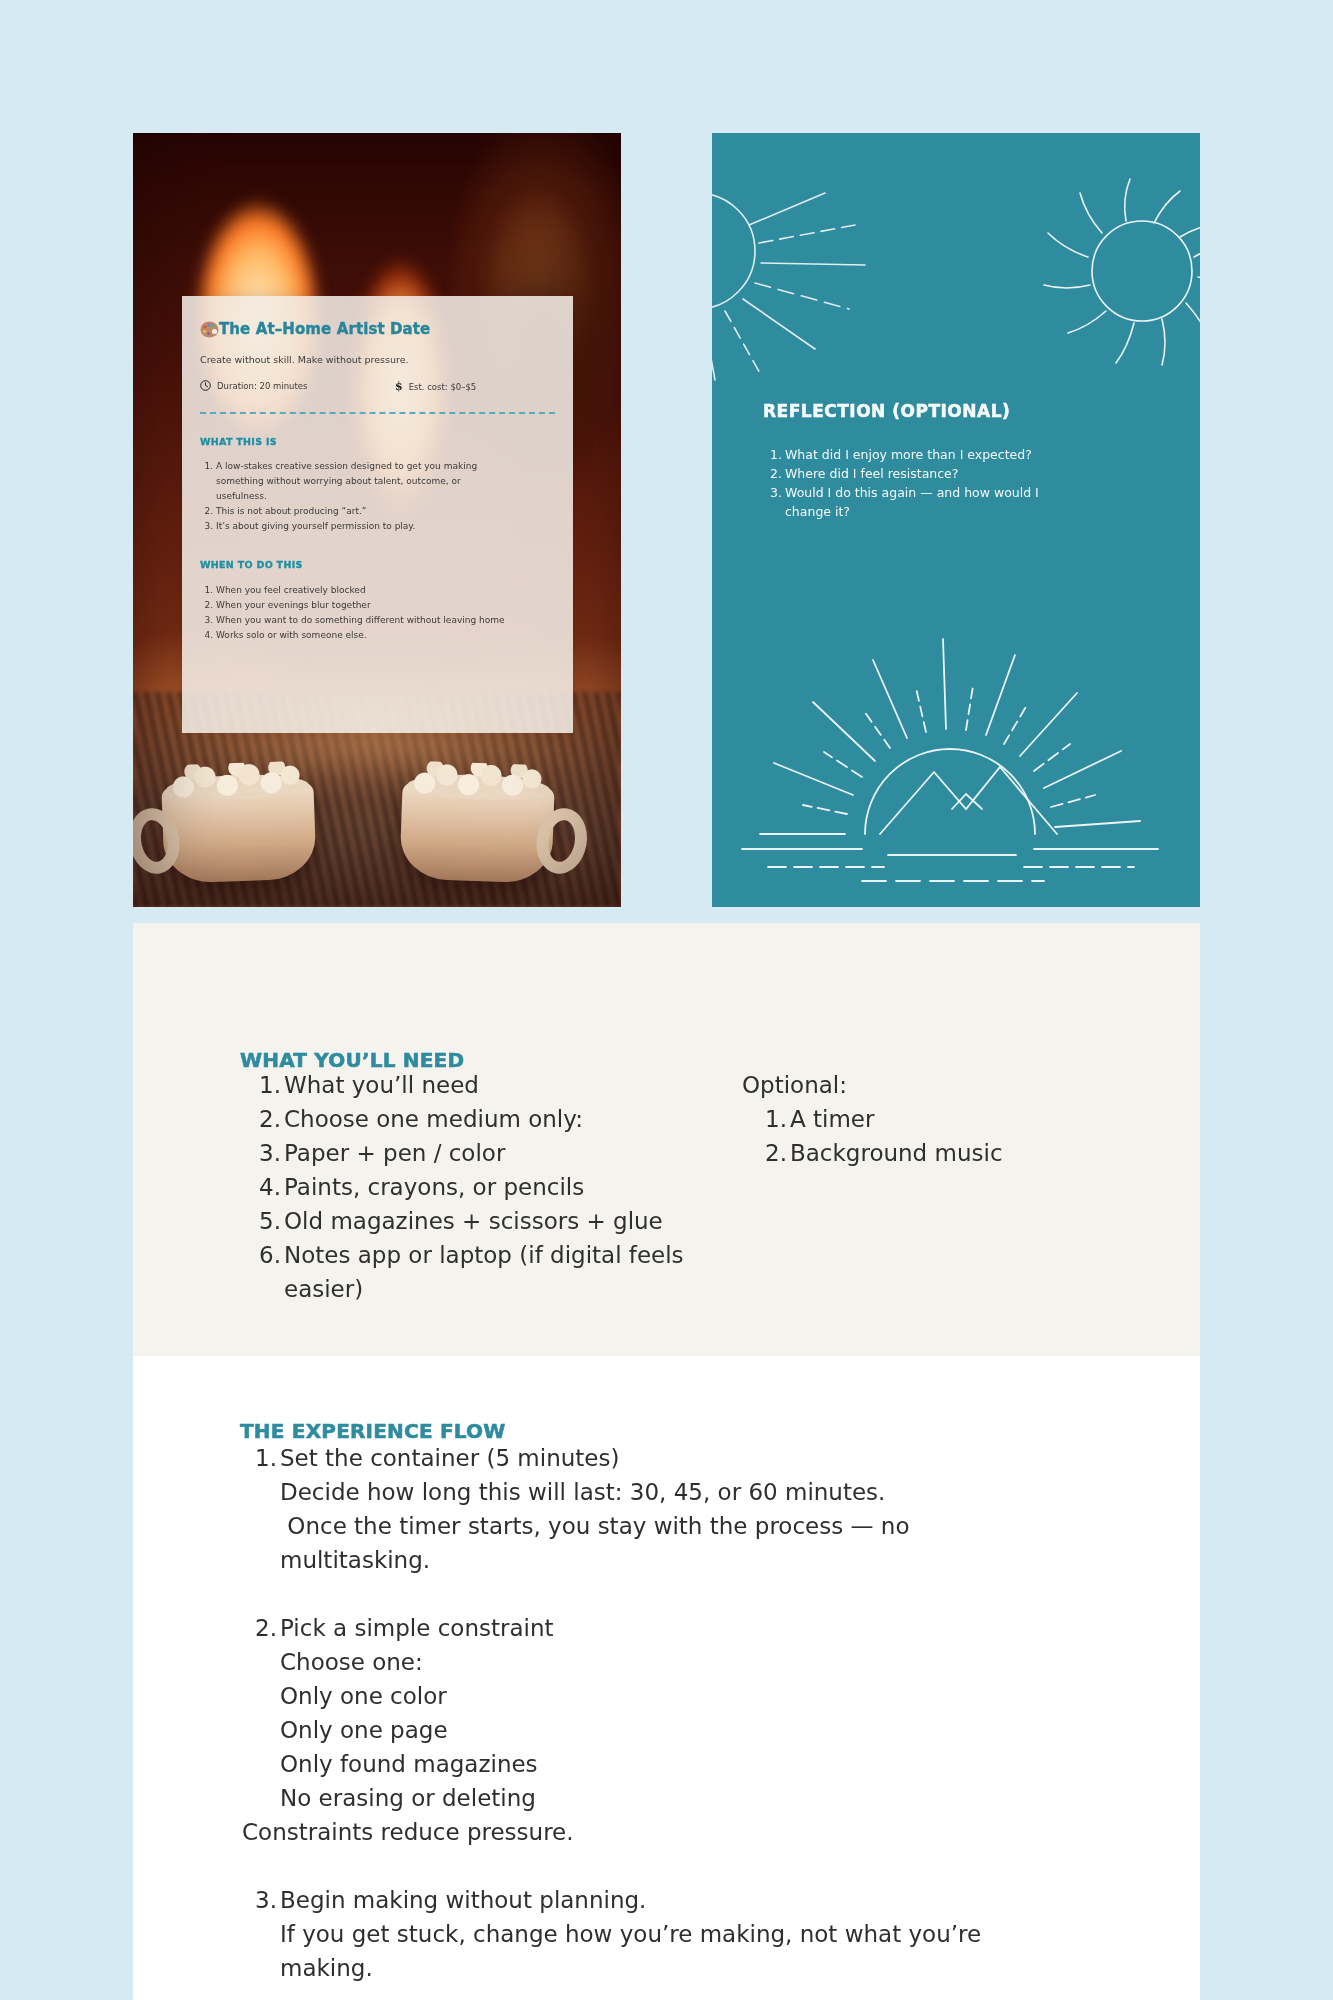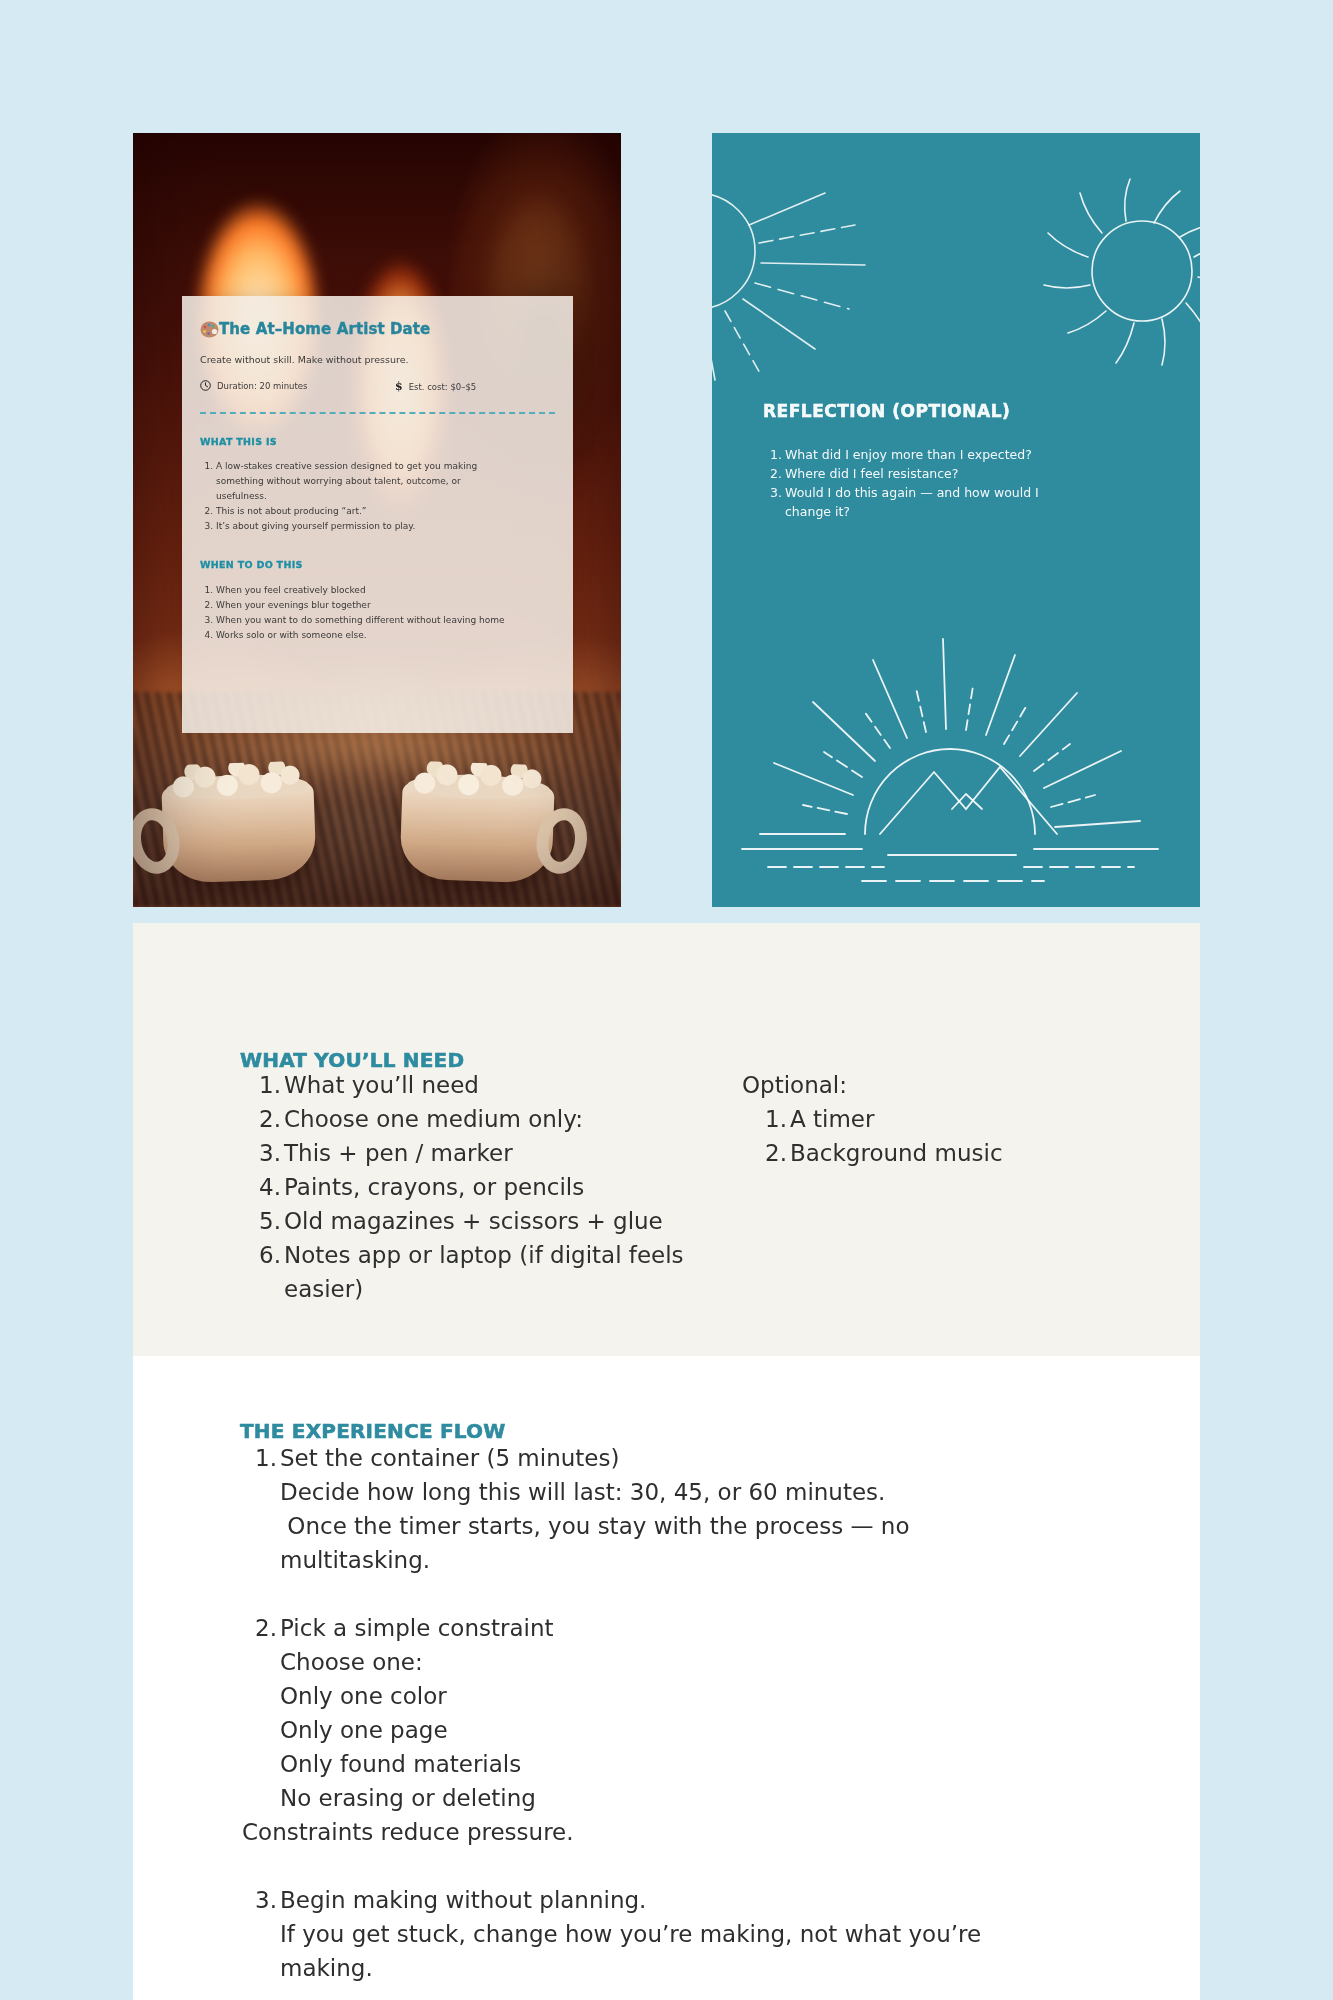--- a/index.html
+++ b/index.html
@@ -255,21 +255,21 @@
     </div>
   </div>
 </div>
 
 <section class="need-panel">
   <h2 class="big-h need-h">WHAT YOU’LL NEED</h2>
 
   <div class="big-list need-list nlist">
     <div class="oli">What you’ll need</div>
     <div class="oli">Choose one medium only:</div>
-    <div class="oli">This + pen / marker</div>
+    <div class="oli">Paper + pen / color</div>
     <div class="oli">Paints, crayons, or pencils</div>
     <div class="oli">Old magazines + scissors + glue</div>
     <div class="oli">Notes app or laptop (if digital feels easier)</div>
   </div>
 
   <div class="big-list opt-col">
     <div class="opt-label">Optional:</div>
     <div class="opt-list nlist">
       <div class="oli">A timer</div>
       <div class="oli">Background music</div>
@@ -286,21 +286,21 @@
       <div class="fline">Decide how long this will last: 30, 45, or 60 minutes.</div>
       <div class="fline"> Once the timer starts, you stay with the process — no</div>
       <div class="fline">multitasking.</div>
     </div>
 
     <div class="step">
       <div class="fline">Pick a simple constraint</div>
       <div class="fline">Choose one:</div>
       <div class="fline">Only one color</div>
       <div class="fline">Only one page</div>
-      <div class="fline">Only found materials</div>
+      <div class="fline">Only found magazines</div>
       <div class="fline">No erasing or deleting</div>
       <div class="fline outdent">Constraints reduce pressure.</div>
     </div>
 
     <div class="step">
       <div class="fline">Begin making without planning.</div>
       <div class="fline">If you get stuck, change how you’re making, not what you’re</div>
       <div class="fline">making.</div>
     </div>
   </div>

